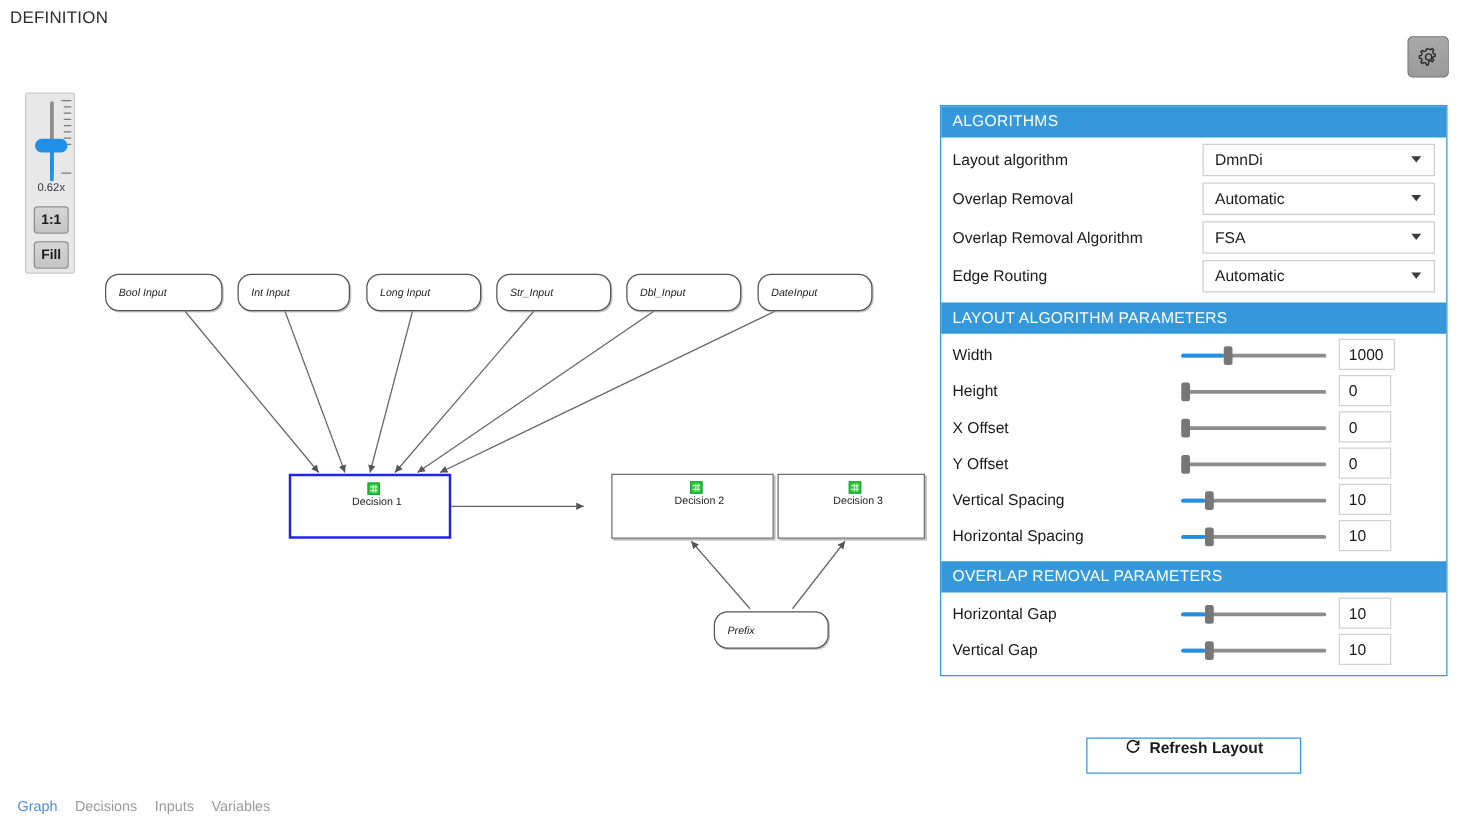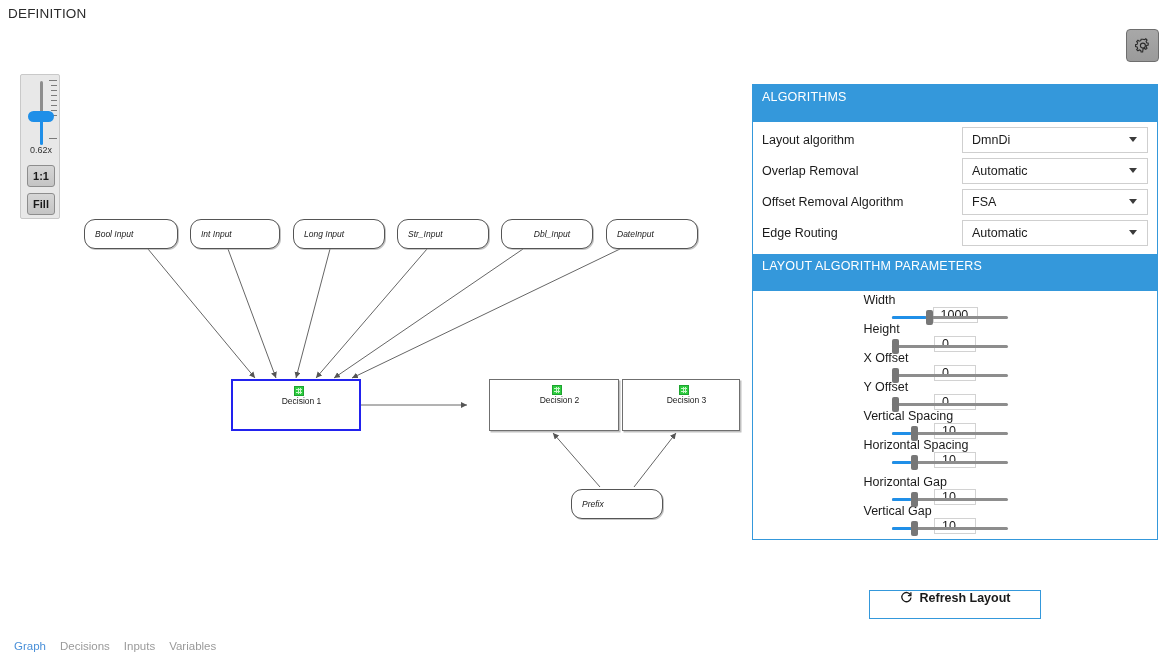--- a/index.html
+++ b/index.html
@@ -117,21 +117,21 @@
 
   
   .props-panel {
     position: absolute; left: 752px; top: 84px;
     width: 406px;
     border: 1px solid #3498db;
     background: #ffffff;
   }
   .section-header {
     background: #3498db; color: #ffffff;
-    font-size: 12.5px; padding: 5px 9px 18px 9px;
+    font-size: 12.5px; padding: 5px 9px 6px 9px;
     letter-spacing: .2px;
   }
   .section-body { padding: 2px 0 6px 0; }
 
   .row {
     display: flex; align-items: center;
     padding: 3px 9px;
   }
   .row-label { font-size: 12.5px; color: #1a1a1a; }
   .algo-row { height: 31px; align-items: center; }
@@ -147,21 +147,21 @@
   .select-value { flex: 1; white-space: nowrap; }
   .caret {
     width: 0; height: 0;
     border-left: 4.5px solid transparent;
     border-right: 4.5px solid transparent;
     border-top: 5px solid #3b3b3b;
     margin-right: 4px;
   }
 
   
-  .param-row { height: 29px; padding: 0 9px; flex-direction: column; }
+  .param-row { height: 29px; padding: 0 9px; }
   .param-row .row-label { width: 183px; font-size: 12.5px; }
   .slider {
     position: relative; width: 116px; height: 20px; margin-right: 10px;
     cursor: pointer;
   }
   .slider .rail {
     position: absolute; left: 0; top: 9px;
     width: 116px; height: 3px; background: #8d8d8d; border-radius: 2px;
   }
   .slider .fill {
@@ -263,21 +263,21 @@
       </div>
       <div class="node input-node" style="left: 190px; top: 219px; width: 90px; height: 30px;">
         <span class="node-label">Int Input</span>
       </div>
       <div class="node input-node" style="left: 293px; top: 219px; width: 92px; height: 30px;">
         <span class="node-label">Long Input</span>
       </div>
       <div class="node input-node" style="left: 397px; top: 219px; width: 92px; height: 30px;">
         <span class="node-label">Str_Input</span>
       </div>
-      <div class="node input-node" style="left: 501px; top: 219px; width: 92px; height: 30px; justify-content: center;">
+      <div class="node input-node" style="left: 501px; top: 219px; width: 92px; height: 30px;">
         <span class="node-label">Dbl_Input</span>
       </div>
       <div class="node input-node" style="left: 606px; top: 219px; width: 92px; height: 30px;">
         <span class="node-label">DateInput</span>
       </div>
       <div class="node decision-node selected" style="left: 231px; top: 379px; width: 130px; height: 52px;">
         <div class="decision-head">
           <span class="table-icon"></span>
           <span class="decision-label">Decision 1</span>
         </div>
@@ -311,21 +311,21 @@
           </div>
         </div>
         <div class="row algo-row">
           <span class="row-label">Overlap Removal</span>
           <div class="select-box">
             <span class="select-value">Automatic</span>
             <span class="caret"></span>
           </div>
         </div>
         <div class="row algo-row">
-          <span class="row-label">Offset Removal Algorithm</span>
+          <span class="row-label">Overlap Removal Algorithm</span>
           <div class="select-box">
             <span class="select-value">FSA</span>
             <span class="caret"></span>
           </div>
         </div>
         <div class="row algo-row">
           <span class="row-label">Edge Routing</span>
           <div class="select-box">
             <span class="select-value">Automatic</span>
             <span class="caret"></span>
@@ -396,20 +396,21 @@
             <div class="rail"></div>
             <div class="fill" style="width: 19.2px;"></div>
             <div class="thumb" style="left: 19.2px;"></div>
           </div>
           <div class="num-box">
             <span>10</span>
           </div>
         </div>
       </div>
 
+    <div class="section-header">OVERLAP REMOVAL PARAMETERS</div>
     <div class="section-body" id="overlap-params-body">
         <div class="row param-row">
           <span class="row-label">Horizontal Gap</span>
           <div class="slider">
             <div class="rail"></div>
             <div class="fill" style="width: 19.2px;"></div>
             <div class="thumb" style="left: 19.2px;"></div>
           </div>
           <div class="num-box">
             <span>10</span>

